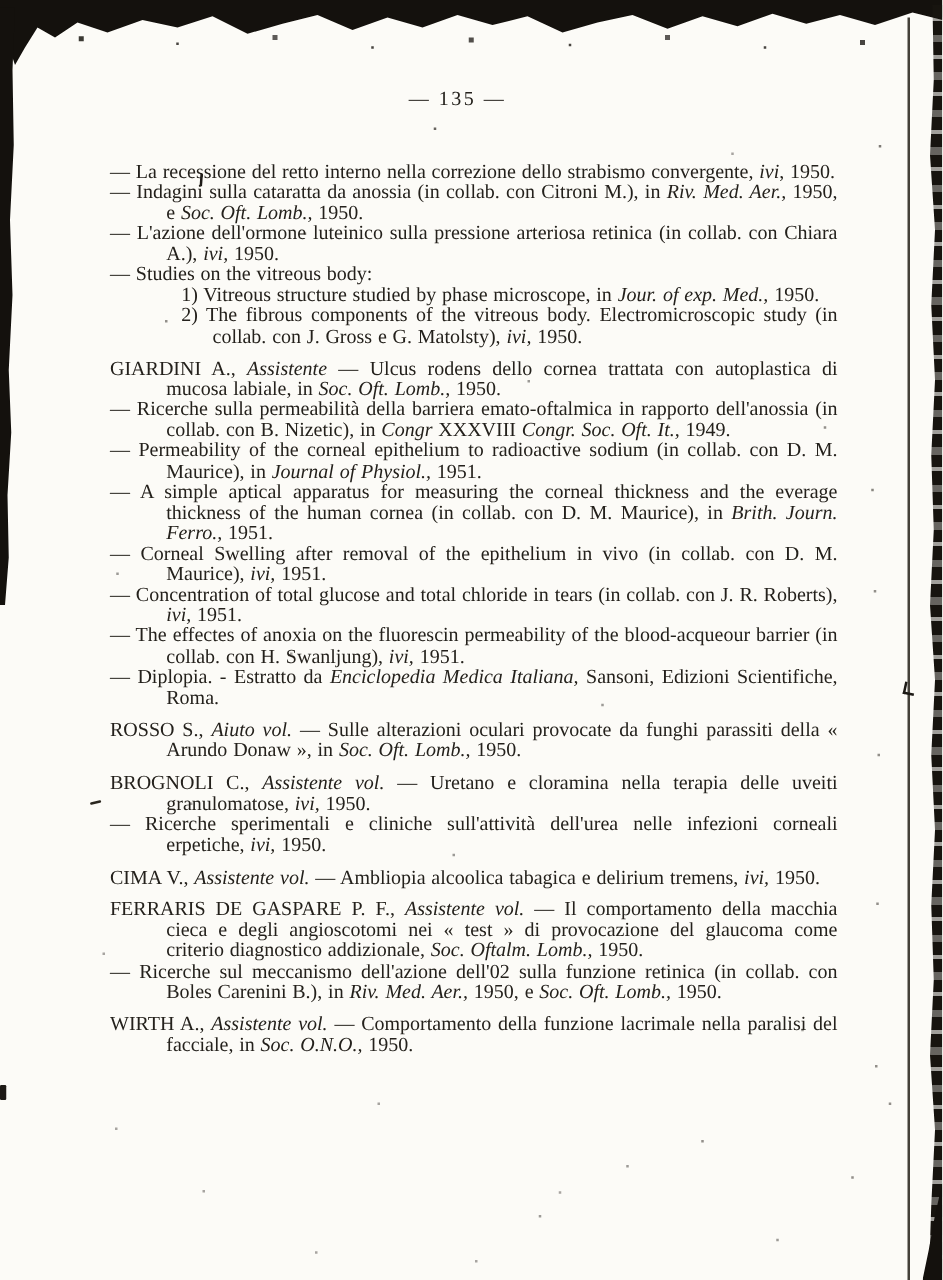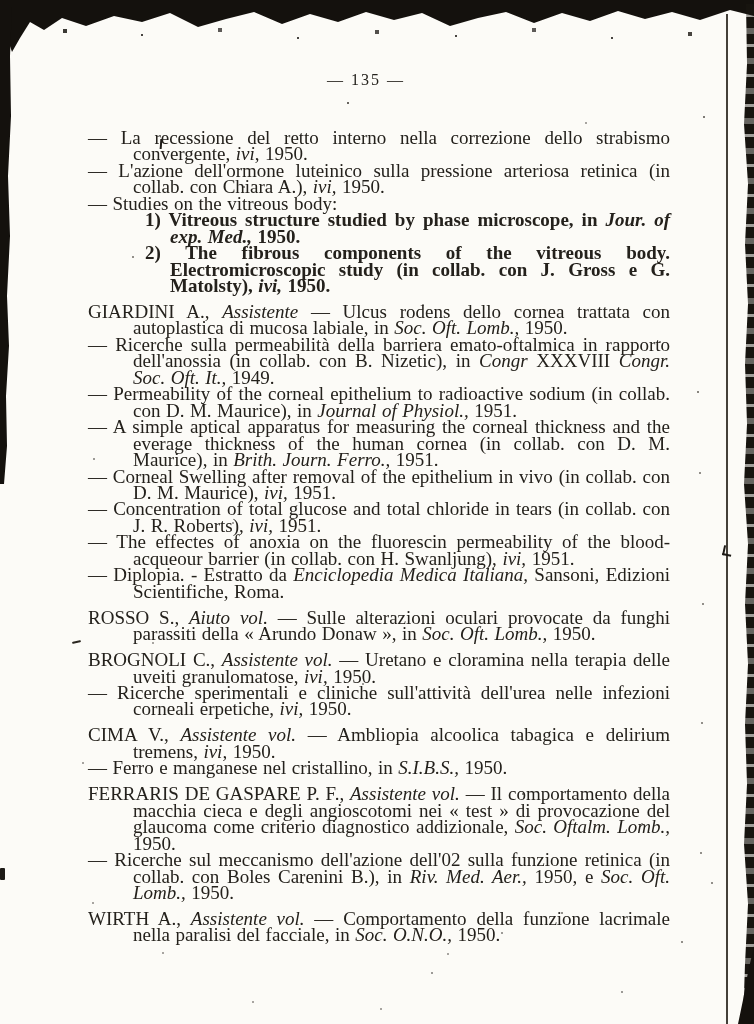--- a/index.html
+++ b/index.html
@@ -48,23 +48,23 @@
       380px 1008px 0 0 rgba(40,36,30,.4),447px 953px 0 0 rgba(40,36,30,.4);}
   .mark1{position:absolute;left:160px;top:139px;width:2px;height:10px;background:#1d1a16;transform:rotate(4deg);}
   .mark2{position:absolute;left:72px;top:641px;width:9px;height:2px;background:#2a261f;border-radius:2px;transform:rotate(-12deg);}
   .mark3{position:absolute;left:723px;top:546px;width:7px;height:8px;border-left:2px solid #1d1a16;border-bottom:2px solid #1d1a16;transform:rotate(12deg);}
   .mark4{position:absolute;left:0;top:868px;width:5px;height:12px;background:#1d1a16;border-radius:1px;}
 
   .pagenum{position:absolute;top:71px;left:0;width:754px;text-align:center;color:var(--ink);
     font-size:16px;letter-spacing:2px;transform:translateX(-11px);}
 
   .content{position:absolute;left:88px;top:130px;width:582px;color:var(--ink);
-    font-size:19px;line-height:16.45px;text-align:justify;word-spacing:.04em;}
+    font-size:16px;line-height:16.45px;text-align:justify;word-spacing:.04em;}
   .content p.entry{margin:0;padding-left:45px;text-indent:-45px;}
-  .content p.entry.num{padding-left:82px;text-indent:-25px;font-weight:bold;}
+  .content p.entry.num{padding-left:82px;text-indent:-25px;}
   .content p.entry.sect{margin-top:9.5px;}
   .content .it{font-style:italic;}
 </style>
 </head>
 <body>
 
 <div class="page">
   <div class="edge-top"></div>
   <div class="edge-left"></div>
   <div class="line-right"></div>
@@ -73,34 +73,34 @@
   <div class="specks"></div>
   <div class="mark1"></div>
   <div class="mark2"></div>
   <div class="mark3"></div>
   <div class="mark4"></div>
 
   <div class="pagenum">— 135 —</div>
 
   <div class="content">
       <p class="entry"><span>— La recessione del retto interno nella correzione dello strabismo convergente, </span><span class="it">ivi</span><span>, 1950.</span></p>
+      <p class="entry"><span>— Indagini sulla cataratta da anossia (in collab. con Citroni M.), in </span><span class="it">Riv. Med. Aer.,</span><span> 1950, e </span><span class="it">Soc. Oft. Lomb.,</span><span> 1950.</span></p>
       <p class="entry"><span>— L'azione dell'ormone luteinico sulla pressione arteriosa retinica (in collab. con Chiara A.), </span><span class="it">ivi,</span><span> 1950.</span></p>
       <p class="entry"><span>— Studies on the vitreous body:</span></p>
       <p class="entry num"><span>1) Vitreous structure studied by phase microscope, in </span><span class="it">Jour. of exp. Med.,</span><span> 1950.</span></p>
       <p class="entry num"><span>2) The fibrous components of the vitreous body. Electromicroscopic study (in collab. con J. Gross e G. Matolsty), </span><span class="it">ivi,</span><span> 1950.</span></p>
       <p class="entry sect"><span>GIARDINI A., </span><span class="it">Assistente</span><span> — Ulcus rodens dello cornea trattata con autoplastica di mucosa la­biale, in </span><span class="it">Soc. Oft. Lomb.,</span><span> 1950.</span></p>
       <p class="entry"><span>— Ricerche sulla permeabilità della barriera emato-oftalmica in rapporto dell'anossia (in collab. con B. Nizetic), in </span><span class="it">Congr</span><span> XXXVIII </span><span class="it">Congr. Soc. Oft. It.,</span><span> 1949.</span></p>
       <p class="entry"><span>— Permeability of the corneal epithelium to radioactive sodium (in collab. con D. M. Maurice), in </span><span class="it">Journal of Physiol.,</span><span> 1951.</span></p>
       <p class="entry"><span>— A simple aptical apparatus for measuring the corneal thickness and the everage thickness of the human cornea (in collab. con D. M. Maurice), in </span><span class="it">Brith. Journ. Ferro.,</span><span> 1951.</span></p>
       <p class="entry"><span>— Corneal Swelling after removal of the epithelium in vivo (in collab. con D. M. Maurice), </span><span class="it">ivi,</span><span> 1951.</span></p>
       <p class="entry"><span>— Concentration of total glucose and total chloride in tears (in collab. con J. R. Roberts), </span><span class="it">ivi,</span><span> 1951.</span></p>
       <p class="entry"><span>— The effectes of anoxia on the fluorescin permeability of the blood-acqueour barrier (in collab. con H. Swanljung), </span><span class="it">ivi,</span><span> 1951.</span></p>
       <p class="entry"><span>— Diplopia. - Estratto da </span><span class="it">Enciclopedia Medica Italiana,</span><span> Sansoni, Edizioni Scientifiche, Roma.</span></p>
       <p class="entry sect"><span>ROSSO S., </span><span class="it">Aiuto vol.</span><span> — Sulle alterazioni oculari provocate da funghi parassiti della « Arundo Donaw », in </span><span class="it">Soc. Oft. Lomb.,</span><span> 1950.</span></p>
       <p class="entry sect"><span>BROGNOLI C., </span><span class="it">Assistente vol.</span><span> — Uretano e cloramina nella terapia delle uveiti granulomatose, </span><span class="it">ivi,</span><span> 1950.</span></p>
       <p class="entry"><span>— Ricerche sperimentali e cliniche sull'attività dell'urea nelle infezioni corneali erpetiche, </span><span class="it">ivi,</span><span> 1950.</span></p>
       <p class="entry sect"><span>CIMA V., </span><span class="it">Assistente vol.</span><span> — Ambliopia alcoolica tabagica e delirium tremens, </span><span class="it">ivi,</span><span> 1950.</span></p>
-      <p class="entry"><span>— Ferro e manganese nel cristallino, in </span><span class="it">S.I.B.S.,</span><span> 1950.</span></p>
       <p class="entry sect"><span>FERRARIS DE GASPARE P. F., </span><span class="it">Assistente vol.</span><span> — Il comportamento della macchia cieca e degli angioscotomi nei « test » di provocazione del glaucoma come criterio diagnostico ad­dizionale, </span><span class="it">Soc. Oftalm. Lomb.,</span><span> 1950.</span></p>
       <p class="entry"><span>— Ricerche sul meccanismo dell'azione dell'02 sulla funzione retinica (in collab. con Boles Carenini B.), in </span><span class="it">Riv. Med. Aer.,</span><span> 1950, e </span><span class="it">Soc. Oft. Lomb.,</span><span> 1950.</span></p>
       <p class="entry sect"><span>WIRTH A., </span><span class="it">Assistente vol.</span><span> — Comportamento della funzione lacrimale nella paralisi del fac­ciale, in </span><span class="it">Soc. O.N.O.,</span><span> 1950.</span></p>
     </div>
 </div>
 
 </body></html>

